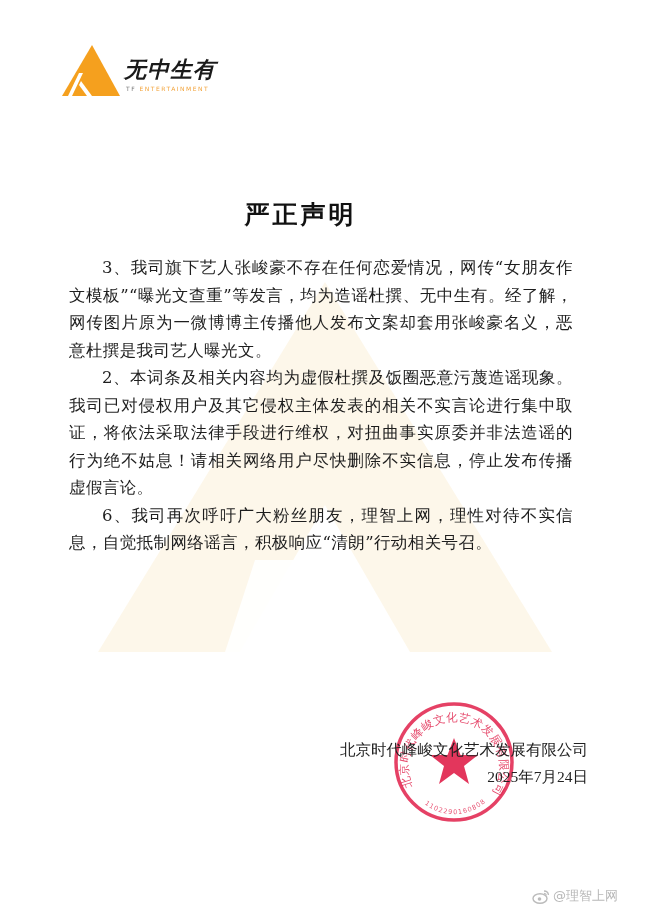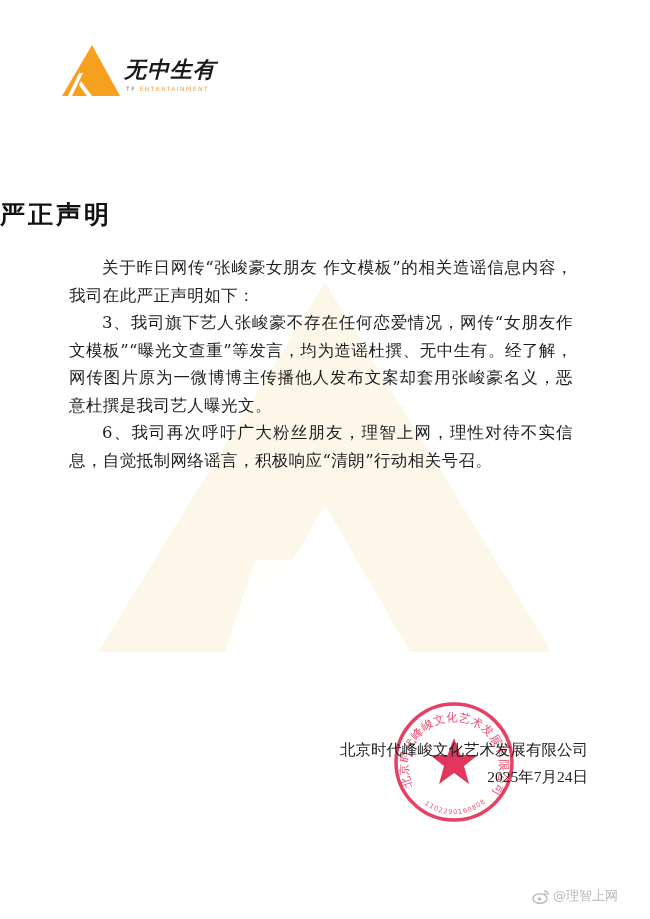--- a/index.html
+++ b/index.html
@@ -14,21 +14,21 @@
     position: absolute; left: 62px; top: 10px; font-size: 22px; font-weight: bold; font-style: italic;
     letter-spacing: 1px; color: #1a1a1a; font-family: "DejaVu Serif", serif; white-space: nowrap;
   }
   .logo-en {
     position: absolute; left: 64px; top: 40px; font-size: 6px; letter-spacing: 1.5px; white-space: nowrap;
     font-family: "DejaVu Sans", sans-serif;
   }
   .logo-en .tf { color: #777; }
   .logo-en .ent { color: #f2a33a; }
   .title {
-    position: absolute; left: 0; width: 601px; top: 198px; text-align: left;
+    position: absolute; left: 0; width: 601px; top: 198px; text-align: center;
     font-family: Liberation Serif, serif; font-size: 25px; font-weight: bold; letter-spacing: 3px; color: #111;
   }
   .body-text {
     position: absolute; left: 69px; top: 254px; width: 504px;
     font-size: 16.5px; line-height: 27.5px; letter-spacing: 0.4px; color: #1e1e1e;
   }
   .body-text p { margin: 0; text-indent: 2em; text-align: justify; }
   .stamp { position: absolute; left: 392px; top: 700px; width: 124px; height: 124px; }
   .sign {
     position: absolute; right: 62px; text-align: right; font-family: "DejaVu Sans", sans-serif;
@@ -58,22 +58,22 @@
   <div class="logo-cn">无中生有</div>
   <div class="logo-en">
     <span class="tf">TF</span>
     <span class="ent">ENTERTAINMENT</span>
   </div>
 </div>
 
 <div class="title">严正声明</div>
 
 <div class="body-text">
-  <p>关于昨日网传“张峻豪女朋友 作文模板”的相关造谣信息内容，我司在此严正声明如下：</p>
   <p>3、我司旗下艺人张峻豪不存在任何恋爱情况，网传“女朋友作文模板”“曝光文查重”等发言，均为造谣杜撰、无中生有。经了解，网传图片原为一微博博主传播他人发布文案却套用张峻豪名义，恶意杜撰是我司艺人曝光文。</p>
+  <p>2、本词条及相关内容均为虚假杜撰及饭圈恶意污蔑造谣现象。我司已对侵权用户及其它侵权主体发表的相关不实言论进行集中取证，将依法采取法律手段进行维权，对扭曲事实原委并非法造谣的行为绝不姑息！请相关网络用户尽快删除不实信息，停止发布传播虚假言论。</p>
   <p>6、我司再次呼吁广大粉丝朋友，理智上网，理性对待不实信息，自觉抵制网络谣言，积极响应“清朗”行动相关号召。</p>
 </div>
 
 <svg class="stamp" viewBox="0 0 124 124">
   <defs>
     <path id="ringPath" d="M 22 90 A 46 46 0 1 1 102 90"></path>
     <path id="serialPath" d="M 28 100 A 48 48 0 0 0 96 100"></path>
   </defs>
   <circle cx="62" cy="62" r="58" fill="none" stroke="#e0204a" stroke-width="3.5" opacity="0.85"></circle>
   <text font-size="11.5" fill="#e0204a" opacity="0.8" font-family="DejaVu Sans, sans-serif" letter-spacing="0.5">

